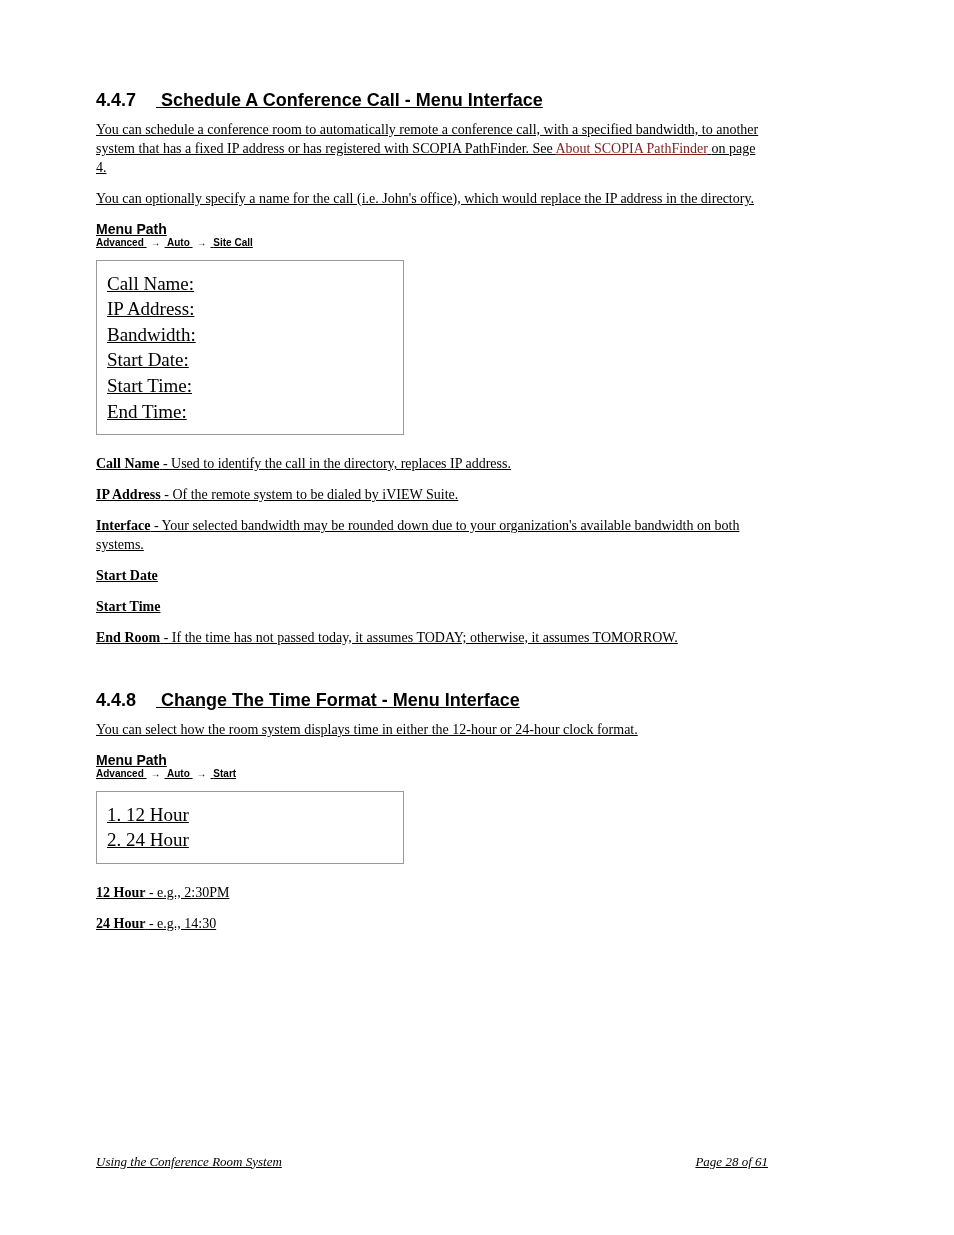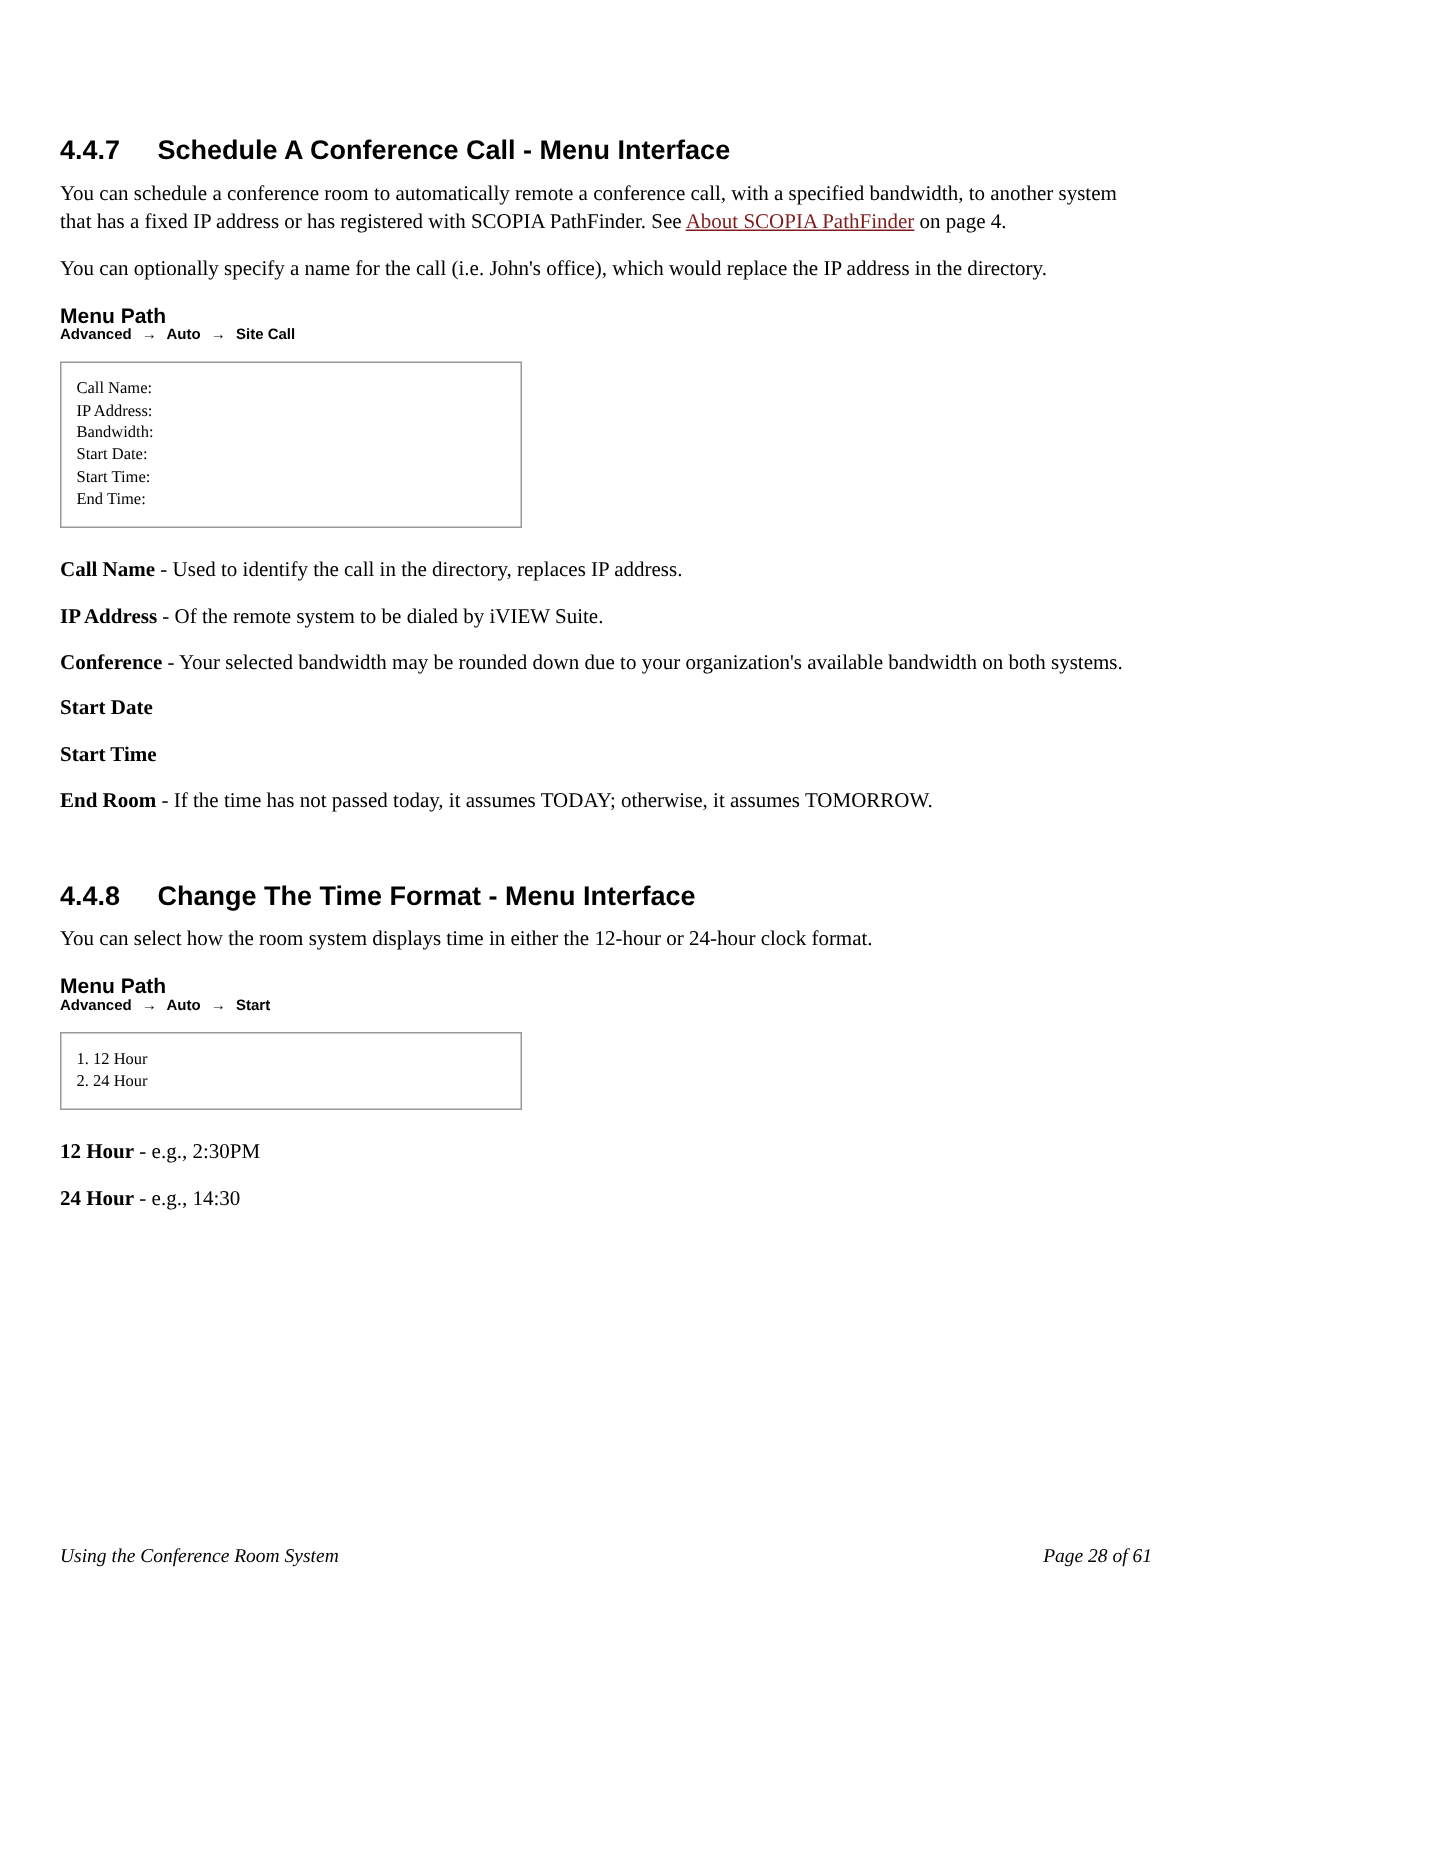--- a/index.html
+++ b/index.html
@@ -5,24 +5,25 @@
   body {
     margin: 0;
     padding: 0;
     background: #fff;
     font-family: "Times New Roman", Times, serif;
     font-size: 14px;
     color: #000;
     width: 954px;
   }
   .page {
-    padding: 90px 96px 60px 40px;
+    padding: 90px 96px 60px 96px;
     box-sizing: border-box;
     width: 864px;
     position: relative;
+    text-decoration: underline;
   }
   .section-title {
     font-family: Arial, Helvetica, sans-serif;
     font-size: 18px;
     font-weight: bold;
     margin: 0 0 10px 0;
   }
   .section-number {
     display: inline-block;
     width: 60px;
@@ -54,21 +55,21 @@
     display: inline-block;
     margin: 0 4px;
   }
   .codebox {
     border: 1.5px solid #999;
     width: 286px;
     padding: 10px 10px 10px 10px;
     margin: 0 0 20px 0;
     line-height: 1.35;
     font-family: "Times New Roman", Times, serif;
-    font-size: 11px;
+    font-size: 19px;
     white-space: pre-line;
   }
   .pagefooter {
     position: relative;
     margin-top: 180px;
     display: flex;
     justify-content: space-between;
     font-size: 13px;
   }
   .italic { font-style: italic; margin-top: 40px; }
@@ -112,21 +113,21 @@
 
   <p class="paragraph">
     <span class="bold">Call Name</span>
     <span> - Used to identify the call in the directory, replaces IP address.</span>
   </p>
   <p class="paragraph">
     <span class="bold">IP Address</span>
     <span> - Of the remote system to be dialed by iVIEW Suite.</span>
   </p>
   <p class="paragraph">
-    <span class="bold">Conference</span>
+    <span class="bold">Interface</span>
     <span> - Your selected bandwidth may be rounded down due to your organization's available bandwidth on both systems.</span>
   </p>
   <p class="paragraph">
     <span class="bold">Start Date</span>
     <span></span>
   </p>
   <p class="paragraph">
     <span class="bold">Start Time</span>
     <span></span>
   </p>

